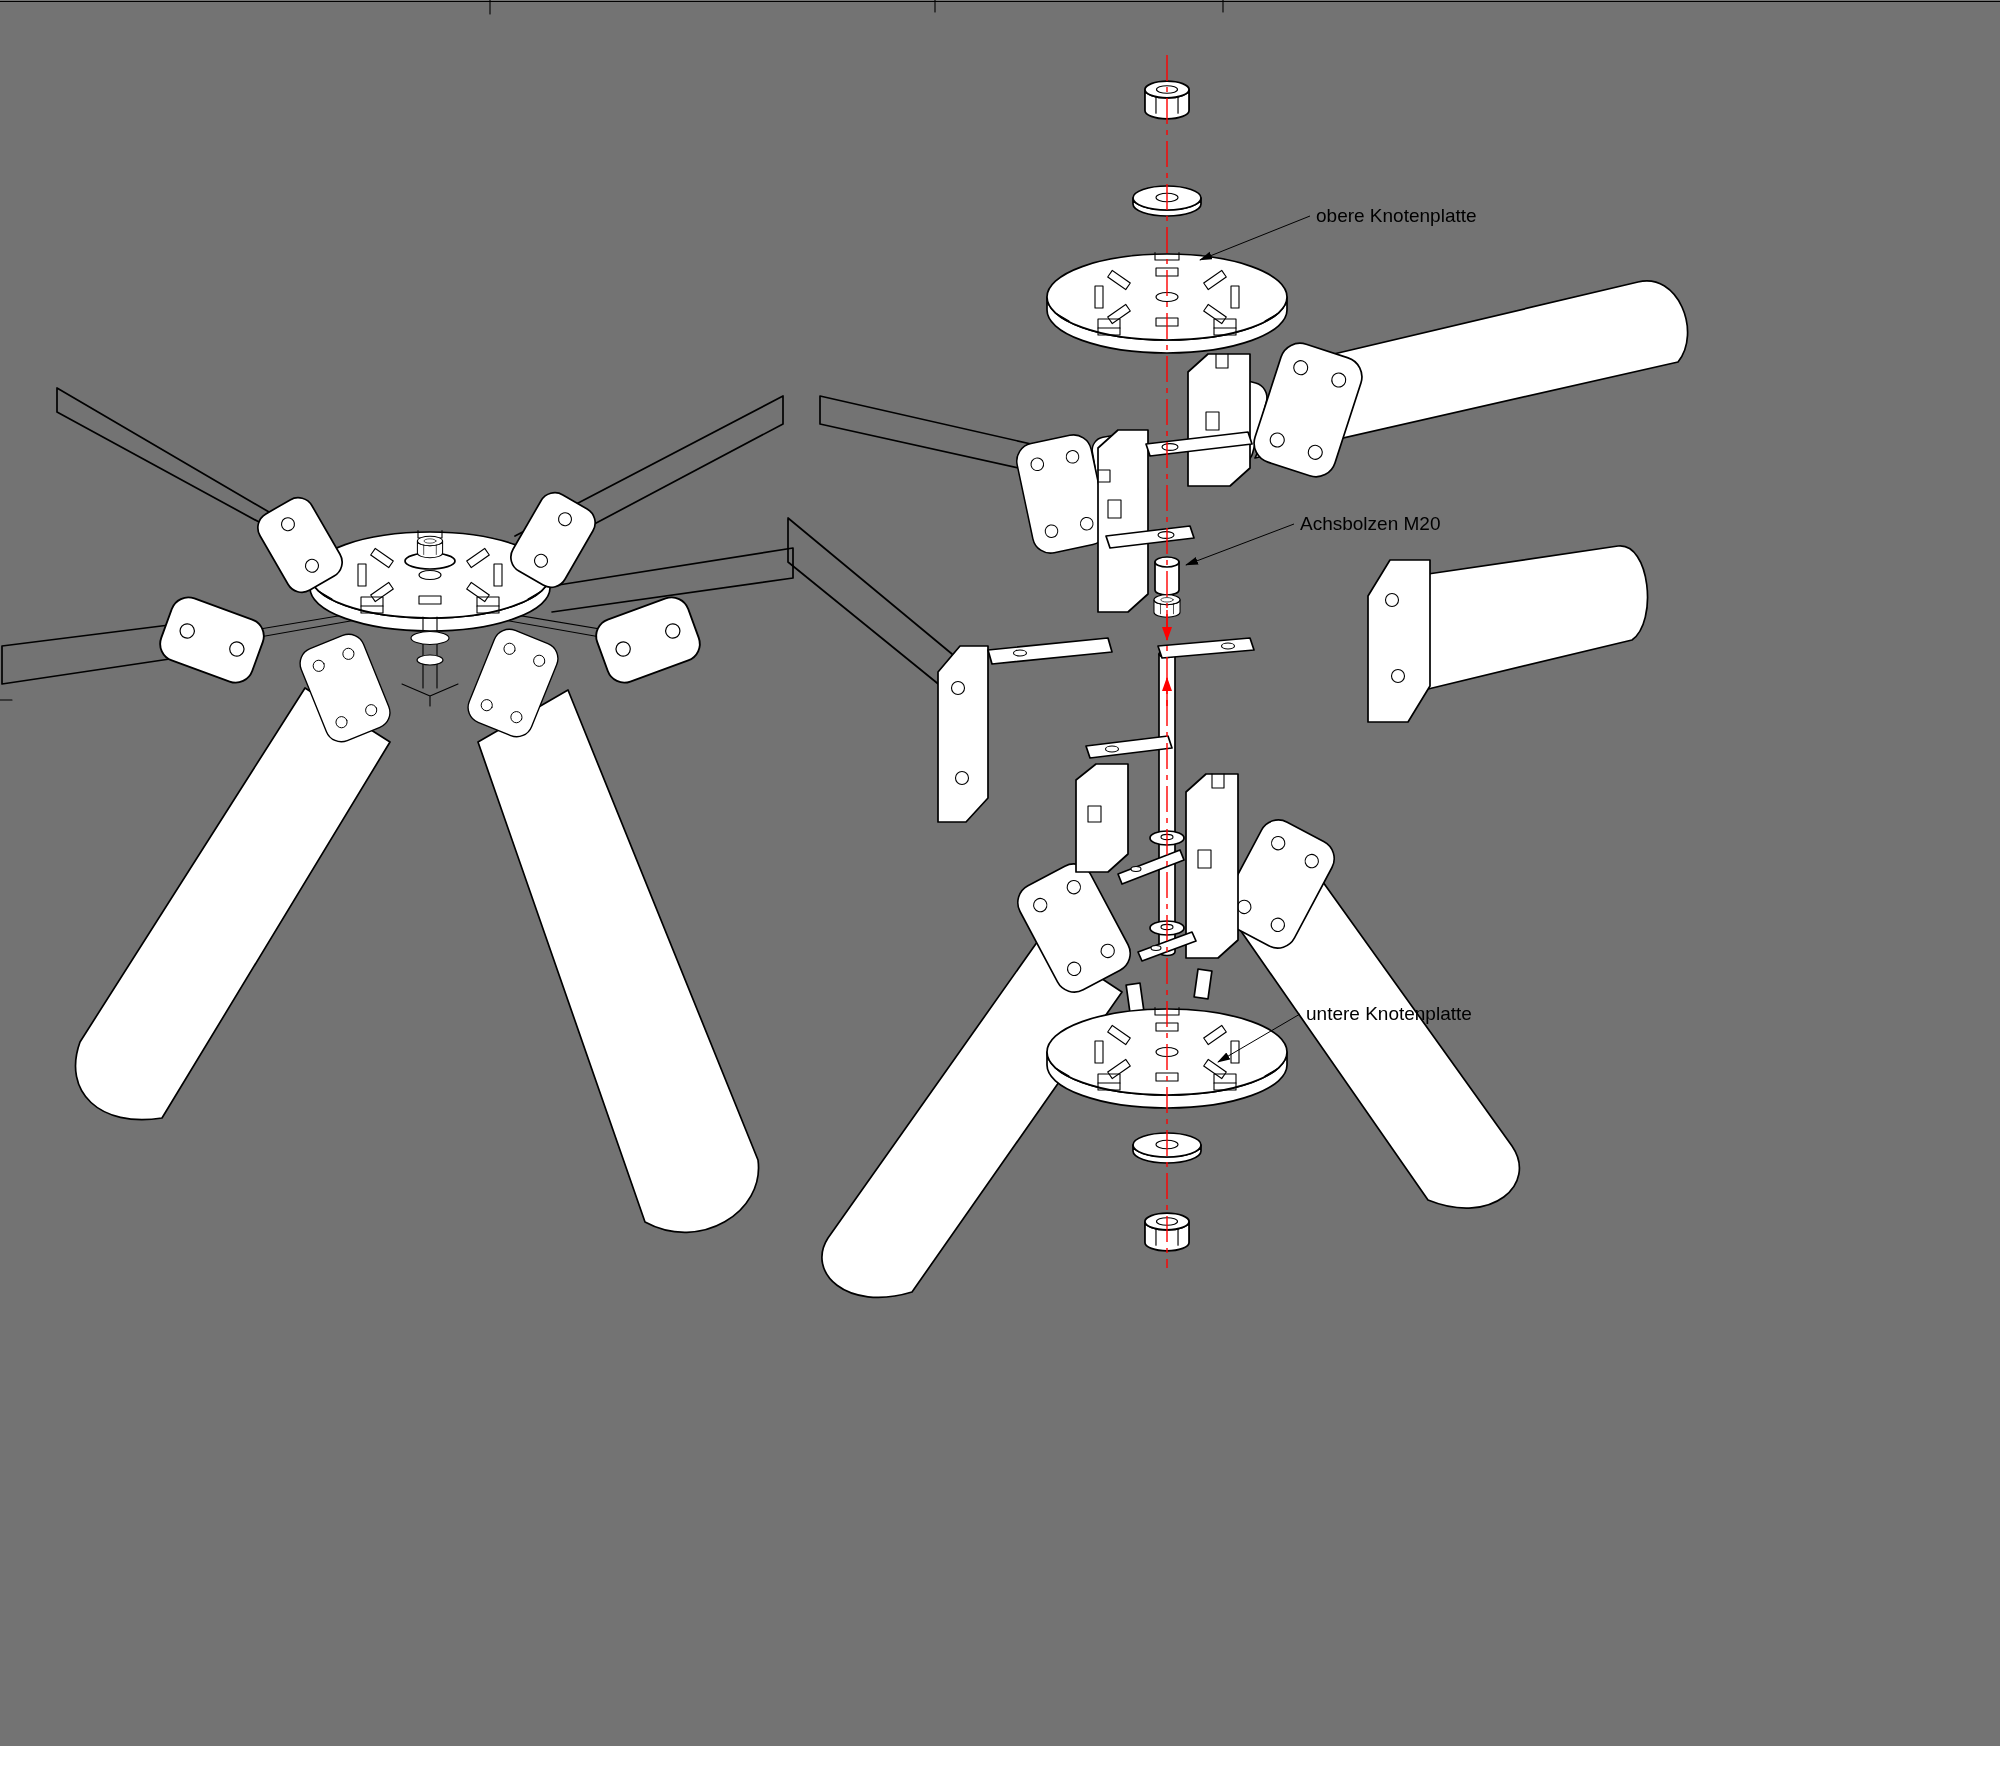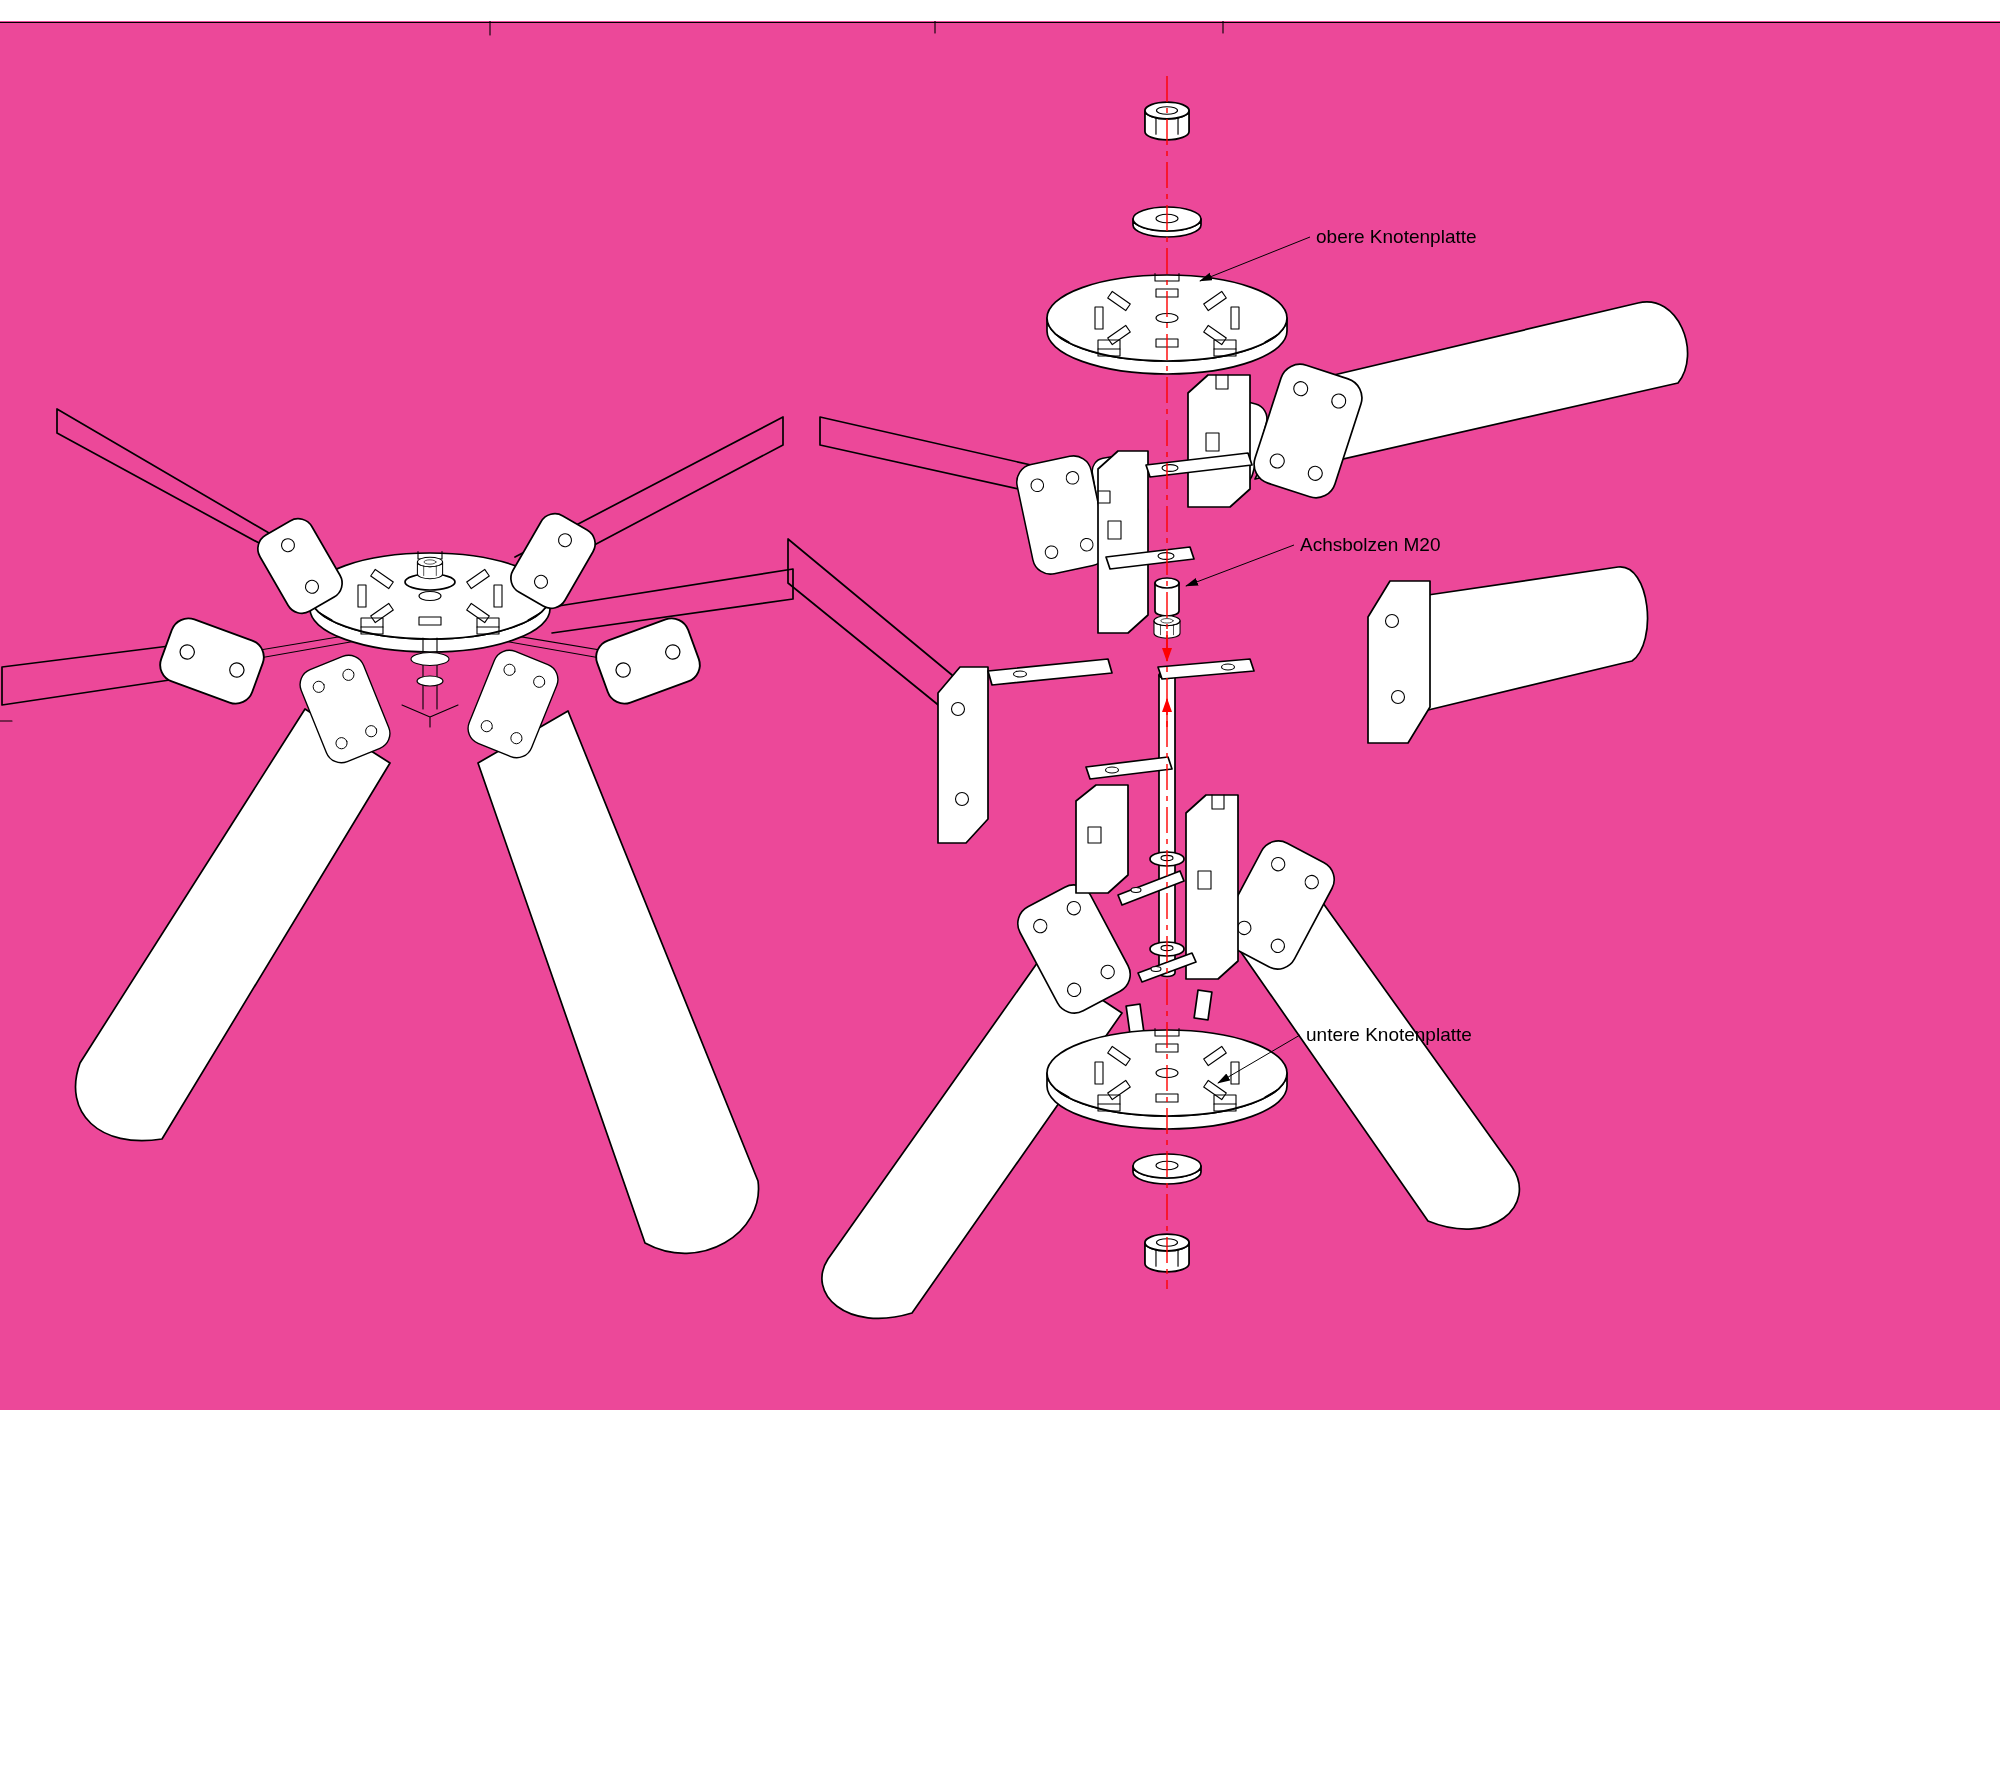--- a/index.html
+++ b/index.html
@@ -1,17 +1,17 @@
 <!DOCTYPE html>
 <html lang="de"><head>
 <meta charset="utf-8">
 <style>
   html,body{margin:0;padding:0;background:#ffffff;}
-  .sheet{position:relative;width:2000px;height:1389px;background:#ec4899;overflow:hidden;
-         font-family:"Liberation Sans",sans-serif;margin-top:21px;}
+  .sheet{position:relative;width:2000px;height:1746px;background:#737373;overflow:hidden;
+         font-family:"Liberation Sans",sans-serif;}
   svg{position:absolute;inset:0;display:block;}
   .o  {stroke:#000;stroke-width:1.7;fill:none;stroke-linejoin:round;stroke-linecap:round;}
   .ow {stroke:#000;stroke-width:1.7;fill:#ffffff;stroke-linejoin:round;stroke-linecap:round;}
   .d  {stroke:#000;stroke-width:1.1;fill:none;stroke-linejoin:round;stroke-linecap:round;}
   .dw {stroke:#000;stroke-width:1.1;fill:#ffffff;stroke-linejoin:round;stroke-linecap:round;}
   .red{stroke:#ff0000;stroke-width:1.4;fill:none;}
   .ldr{stroke:#000;stroke-width:1;fill:none;}
   .lbl{font:19px "Liberation Sans",sans-serif;fill:#000;stroke:none;}
 </style>
 </head>

